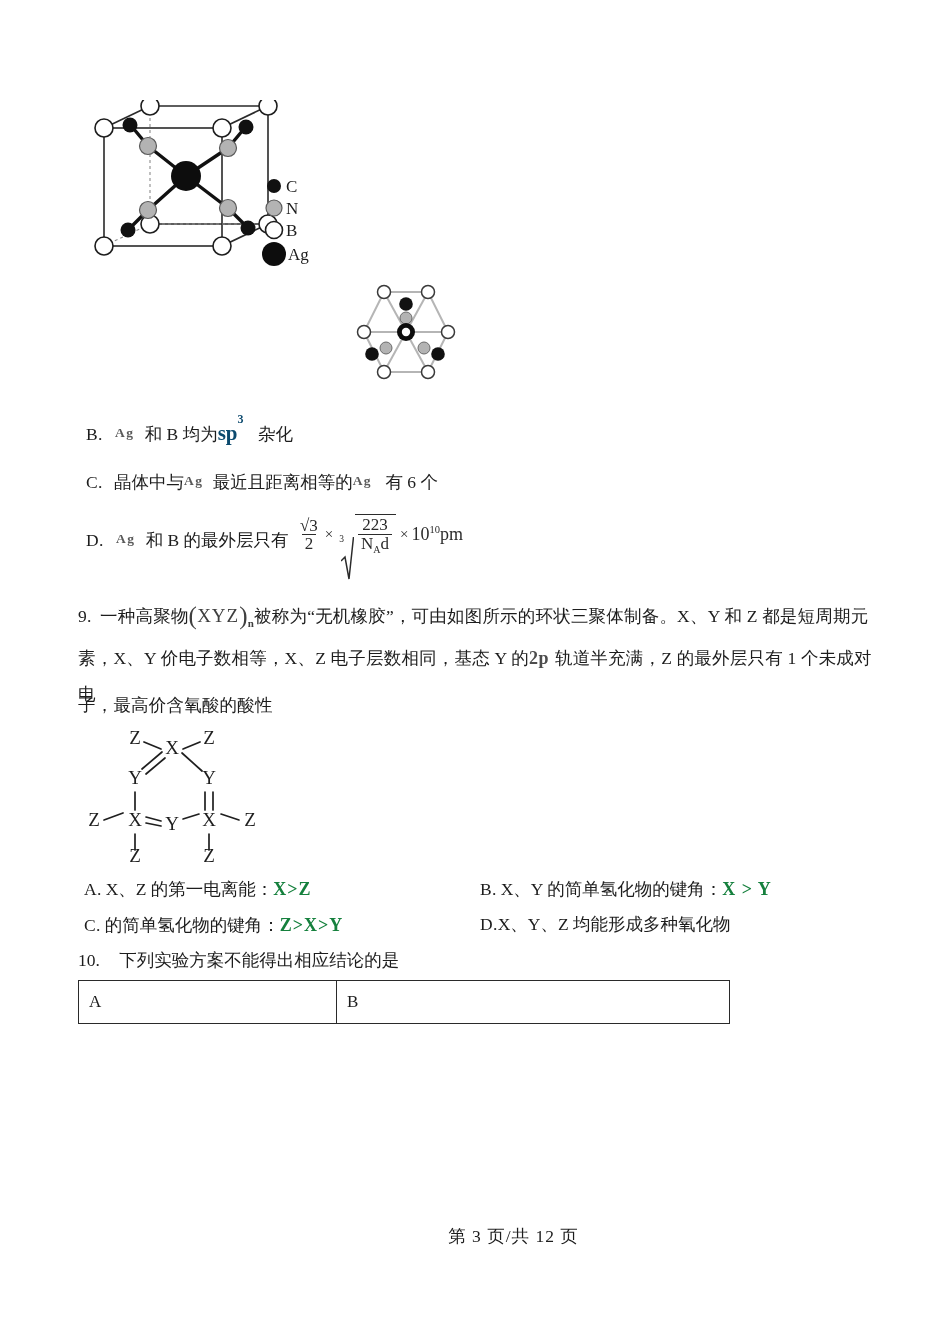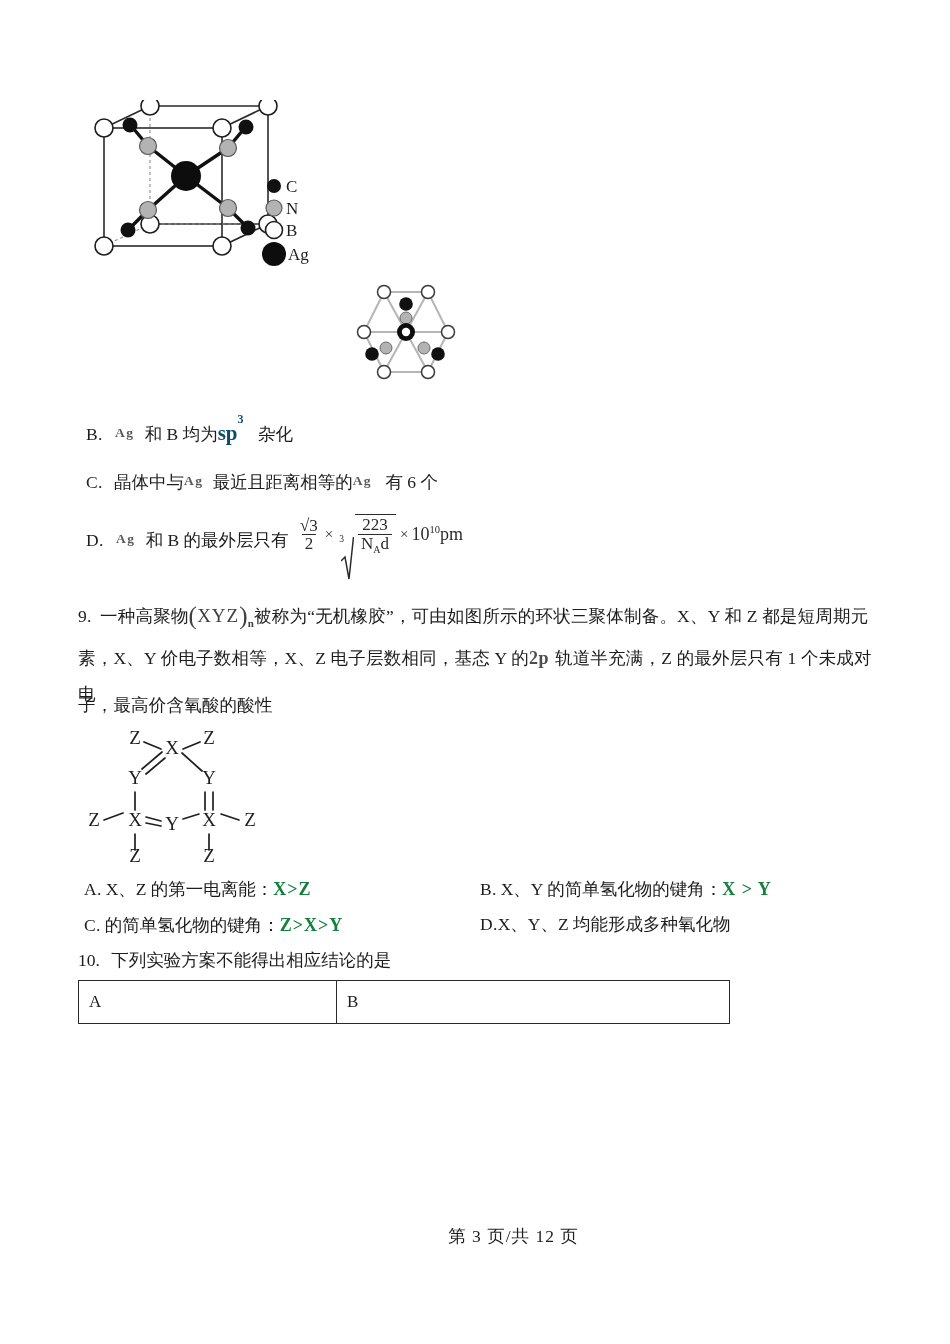--- a/index.html
+++ b/index.html
@@ -401,21 +401,21 @@
   <div class="txt" style="left:84px; top:912px;">
     <span class="opt-label">C.</span><span style="margin-left:4px;">的简单氢化物的键角：</span><span class="tok tok-cmp">Z&gt;X&gt;Y</span>
   </div>
 
   <div class="txt" style="left:480px; top:912px;">
     <span class="opt-label">D.</span><span style="">X、Y、Z 均能形成多种氧化物</span>
   </div>
 
   <div class="txt" style="left:78px; top:948px;">
     <span>10.</span>
-    <span style="margin-left:7px;">下列实验方案不能得出相应结论的是</span>
+    <span style="margin-left:15px;">下列实验方案不能得出相应结论的是</span>
   </div>
 
   <table class="qtable" style="left:78px; top:980px; width:609px;">
     <tbody>
         <tr>
       <td style="width:237px;">A</td>
       <td style="width:372px;">B</td>
     </tr>
   </tbody>
     </table>

